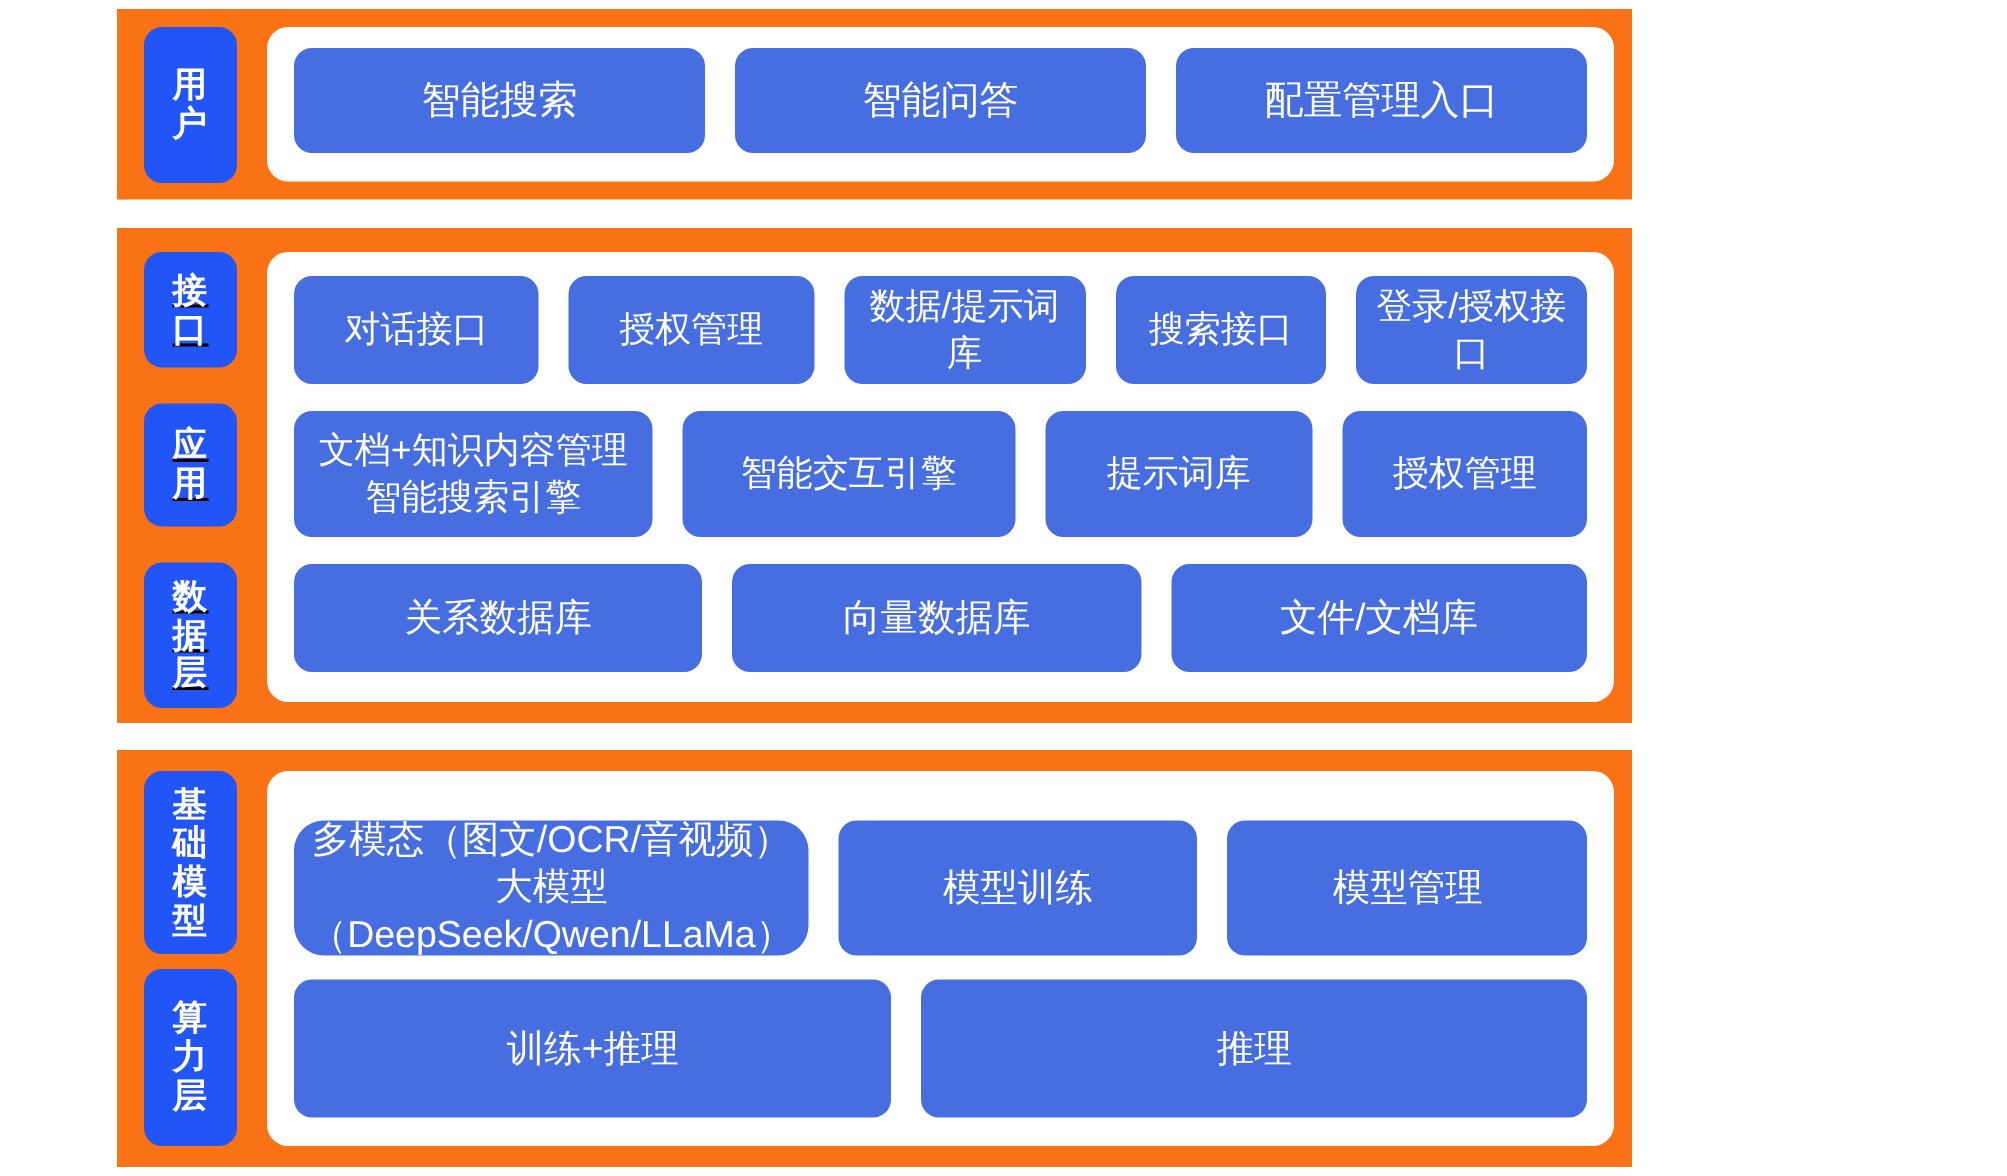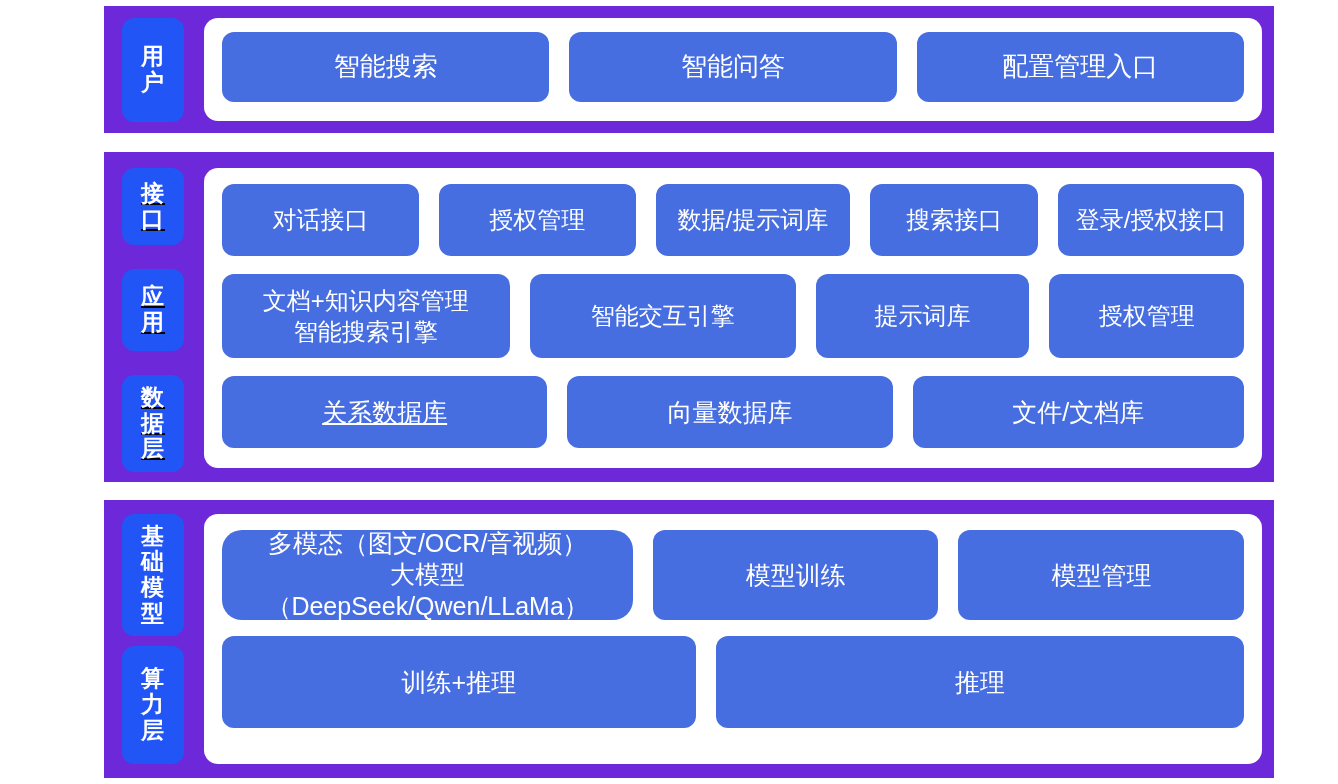--- a/index.html
+++ b/index.html
@@ -18,23 +18,23 @@
   #diagram {
     position: relative;
     width: 1338px;
     height: 784px;
     background: #ffffff;
   }
 
   
   .band {
     position: absolute;
-    left: 104px;
-    width: 1170px;
-    background: #6d28d9;
+    left: 78px;
+    width: 1010px;
+    background: #f97316;
     box-sizing: border-box;
   }
   .band.band-user      { top: 6px;   height: 127px; }
   .band.band-platform  { top: 152px; height: 330px; }
   .band.band-infra     { top: 500px; height: 278px; }
 
   
   .chip-col {
     position: absolute;
     left: 18px;
@@ -136,26 +136,26 @@
   .row-iface .b1 { flex-grow: 2.05; }
   .row-iface .b2 { flex-grow: 2.02; }
   .row-iface .b3 { flex-grow: 1.72; }
   .row-iface .b4 { flex-grow: 1.92; }
 
   .row-app .b0 { flex-grow: 2.85; }
   .row-app .b1 { flex-grow: 2.62; }
   .row-app .b2 { flex-grow: 2.06; }
   .row-app .b3 { flex-grow: 1.86; }
 
-  .row-data .b0 { flex-grow: 1; text-decoration: underline; }
+  .row-data .b0 { flex-grow: 1; }
   .row-data .b1 { flex-grow: 1; }
   .row-data .b2 { flex-grow: 1.02; }
 
   .row-model .b0 { flex-grow: 1.92; }
-  .row-model .b1 { flex-grow: 1.30; }
+  .row-model .b1 { flex-grow: 1.30; margin-top: 17px; }
   .row-model .b2 { flex-grow: 1.30; padding-left: 11px; }
 
   .row-compute .b0 { flex-grow: 1; }
   .row-compute .b1 { flex-grow: 1.12; }
 
   .box.small-mm { font-size: 23px; line-height: 1.26; border-radius: 20px; }
 </style>
 </head>
 <body>
 

